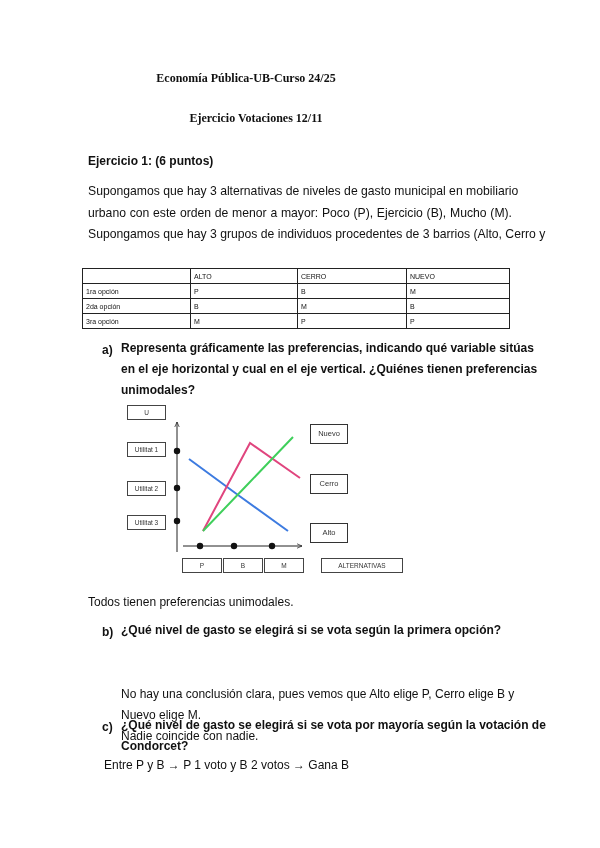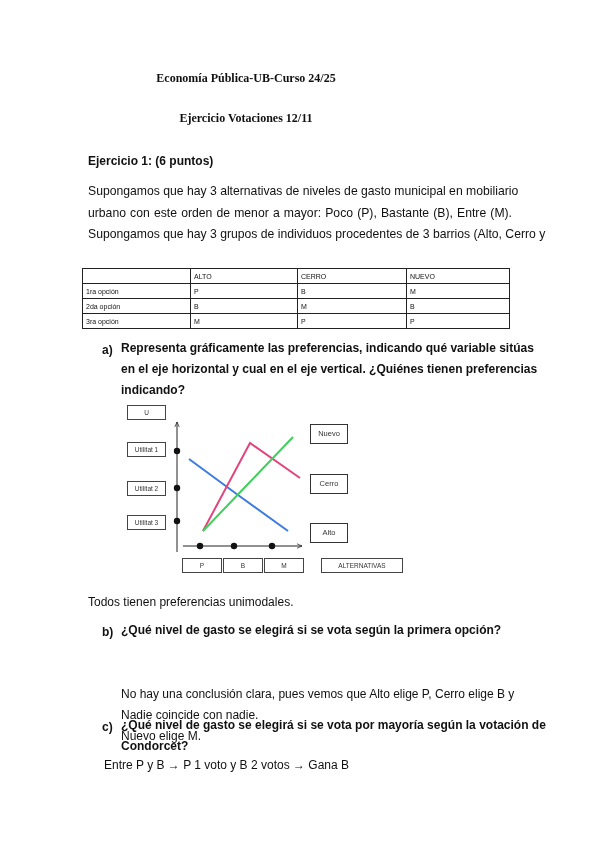--- a/index.html
+++ b/index.html
@@ -2,21 +2,21 @@
 <html><head>
 <meta charset="utf-8">
 <style>
   html, body { margin: 0; padding: 0; background: #ffffff; }
   body { width: 600px; height: 848px; position: relative; overflow: hidden; color: #111; }
   .serif { font-family: "Liberation Serif", serif; }
   .sans { font-family: "Liberation Sans", sans-serif; }
   .abs { position: absolute; }
   .center { left: 0; width: 492px; text-align: center; }
   .title1 { top: 71px; font-size: 12px; font-weight: bold; }
-  .title2 { top: 111px; font-size: 12px; font-weight: bold; }
+  .title2 { top: 111px; font-size: 12px; font-weight: bold; padding-left: 10px; }
   .h1 { top: 154px; left: 88px; font-size: 12px; font-weight: bold; }
   .para { left: 88px; width: 424px; font-size: 12.2px; line-height: 21.5px; text-align: justify; }
   .para .ln { display: block; height: 21.5px; text-align: justify; text-align-last: justify; white-space: nowrap; }
   .para .ln.last { text-align-last: left; }
   table.pref { position: absolute; left: 82px; top: 268px; width: 428px; border-collapse: collapse; font-size: 7px; }
   table.pref td { border: 1px solid #222; height: 14px; padding: 0 3px; vertical-align: middle; }
   table.pref td.c0 { width: 101px; }
   table.pref td.c1 { width: 100px; }
   table.pref td.c2 { width: 102px; }
   .qlbl { font-size: 12px; font-weight: bold; }
@@ -28,21 +28,21 @@
 </head>
 <body>
 
 <div class="abs center serif title1">Economía Pública-UB-Curso 24/25</div>
 <div class="abs center serif title2">Ejercicio Votaciones 12/11</div>
 
 <div class="abs sans h1">Ejercicio 1: (6 puntos)</div>
 
 <div class="abs sans para" style="top:181px;">
   <span class="ln">Supongamos que hay 3 alternativas de niveles de gasto municipal en mobiliario</span>
-  <span class="ln">urbano con este orden de menor a mayor: Poco (P), Bastante (B), Entre (M).</span>
+  <span class="ln">urbano con este orden de menor a mayor: Poco (P), Ejercicio (B), Mucho (M).</span>
   <span class="ln">Supongamos que hay 3 grupos de individuos procedentes de 3 barrios (Alto, Cerro y</span>
 </div>
 
 <table class="pref sans">
   <tbody>
       <tr>
     <td class="c0"></td>
     <td class="c1">ALTO</td>
     <td class="c2">CERRO</td>
     <td>NUEVO</td>
@@ -65,21 +65,21 @@
     <td>P</td>
     <td>P</td>
   </tr>
 </tbody>
   </table>
 
 <div class="abs sans qlbl" style="top:343px; left:102px;">a)</div>
 <div class="abs sans qtext" style="top:338px; left:121px; width:392px;">
   <div class="ln" style="text-align:justify; text-align-last:justify; white-space:nowrap;">Representa gráficamente las preferencias, indicando qué variable sitúas</div>
   <div class="ln" style="text-align:justify; text-align-last:justify; white-space:nowrap;">en el eje horizontal y cual en el eje vertical. ¿Quiénes tienen preferencias</div>
-  <div class="ln">indicando?</div>
+  <div class="ln">unimodales?</div>
 </div>
 
 <div class="abs" style="left:0; top:0; width:600px; height:600px;">
   <svg id="chart-svg" width="600" height="600" style="position:absolute; left:0; top:0;">
     <defs>
       <marker id="arrow" viewBox="0 0 10 10" refX="9" refY="5" markerWidth="6" markerHeight="6" orient="auto-start-reverse">
         <path d="M0,1 L9,5 L0,9" fill="none" stroke="#222" stroke-width="1.2"></path>
       </marker>
     </defs>
     <line x1="177" y1="552" x2="177" y2="422" stroke="#222" stroke-width="1" marker-end="url(#arrow)"></line>
@@ -113,22 +113,22 @@
   <div class="box" style="left:264px; top:558px; width:38px; height:13px;"><span>M</span></div>
   <div class="box" style="left:321px; top:558px; width:80px; height:13px;"><span>ALTERNATIVAS</span></div>
 </div>
 
 <div class="abs sans ans" style="top:592px; left:88px;">Todos tienen preferencias unimodales.</div>
 
 <div class="abs sans qlbl" style="top:625px; left:102px;">b)</div>
 <div class="abs sans qtext" style="top:620px; left:121px; width:392px;">¿Qué nivel de gasto se elegirá si se vota según la primera opción?</div>
 <div class="abs sans ans" style="top:640px; left:121px; width:392px;">
   <div style="text-align:justify; text-align-last:justify; white-space:nowrap;margin-top:44px;">No hay una conclusión clara, pues vemos que Alto elige P, Cerro elige B y</div>
+  <div>Nuevo elige M.</div>
   <div>Nadie coincide con nadie.</div>
-  <div>Nuevo elige M.</div>
 </div>
 
 <div class="abs sans qlbl" style="top:720px; left:102px;">c)</div>
 <div class="abs sans qtext" style="top:715px; left:121px; width:392px;">
   <div style="white-space:nowrap;text-align:right;">¿Qué nivel de gasto se elegirá si se vota por mayoría según la votación de</div>
   <div>Condorcet?</div>
 </div>
 <div class="abs sans ans" style="top:755px; left:104px;">Entre P y B → P 1 voto y B 2 votos → Gana B</div>
 
 </body></html>

